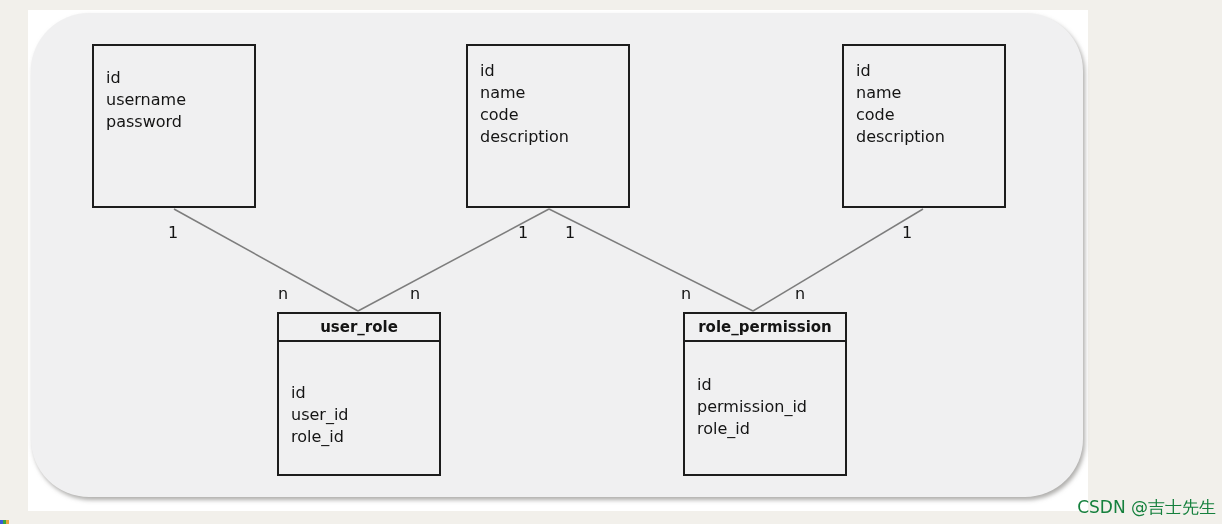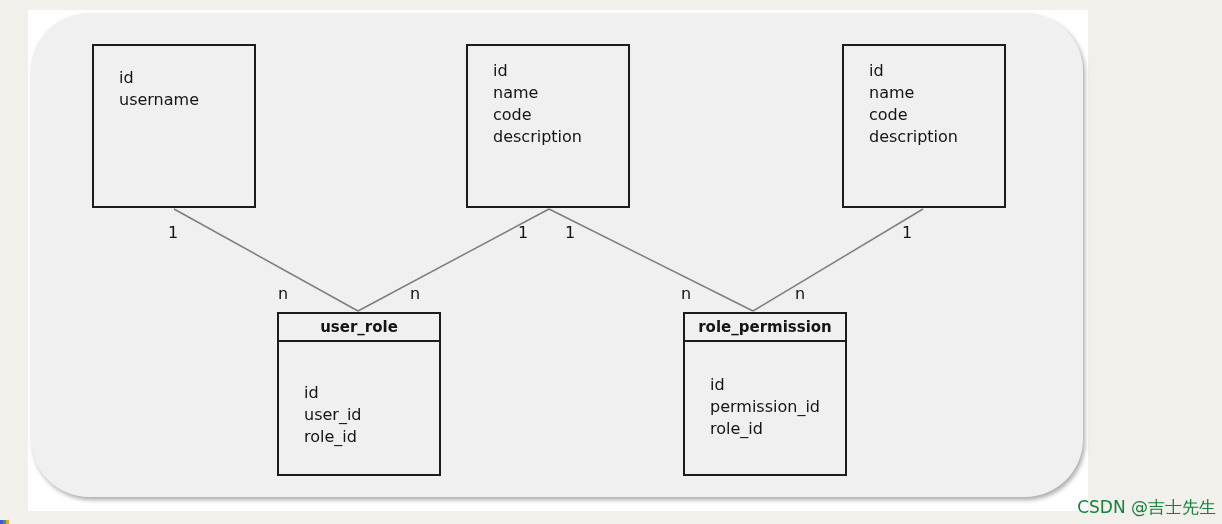--- a/index.html
+++ b/index.html
@@ -42,21 +42,21 @@
     height: 26px;
     line-height: 27px;
     border-bottom: 2px solid #1c1c1c;
     text-align: center;
     font-size: 15px;
     font-weight: 600;
     color: #141414;
     white-space: nowrap;
     overflow: hidden;
   }
-  .tbody { padding-left: 25px; }
+  .tbody { padding-left: 12px; }
   .field {
     font-size: 16px;
     line-height: 22px;
     color: #141414;
     white-space: nowrap;
   }
   .t1 { left: 92px;  top: 44px; }
   .t2 { left: 466px; top: 44px; }
   .t3 { left: 842px; top: 44px; }
   .t4 { left: 277px; top: 312px; }
@@ -101,20 +101,21 @@
     <line x1="174" y1="209" x2="358" y2="311" stroke="#7d7d7d" stroke-width="1.5"></line>
     <line x1="549" y1="209" x2="358" y2="311" stroke="#7d7d7d" stroke-width="1.5"></line>
     <line x1="549" y1="209" x2="753" y2="311" stroke="#7d7d7d" stroke-width="1.5"></line>
     <line x1="923" y1="209" x2="753" y2="311" stroke="#7d7d7d" stroke-width="1.5"></line>
   </svg>
 
   <div class="etable t1">
     <div class="tbody">
       <div class="field">id</div>
       <div class="field">username</div>
+      <div class="field">password</div>
     </div>
   </div>
 
   <div class="etable t2">
     <div class="tbody">
       <div class="field">id</div>
       <div class="field">name</div>
       <div class="field">code</div>
       <div class="field">description</div>
     </div>

